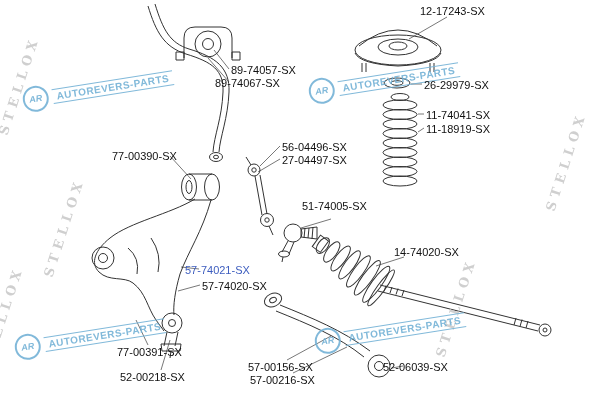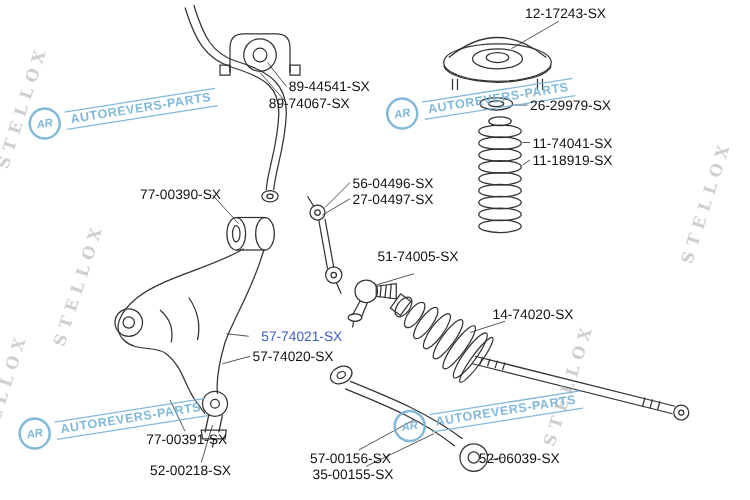--- a/index.html
+++ b/index.html
@@ -211,31 +211,31 @@
       <ellipse cx="273" cy="300" rx="9" ry="6.5" transform="rotate(-25 273 300)"></ellipse>
       <ellipse cx="273" cy="300" rx="3.5" ry="2.5" transform="rotate(-25 273 300)"></ellipse>
       <path d="M280,305 C312,318 342,330 370,351"></path>
       <path d="M276,311 C308,324 338,336 364,357"></path>
       <circle cx="379" cy="366" r="11"></circle>
       <circle cx="379" cy="366" r="4.5"></circle>
     </g>
   </svg>
 
   <div class="plabel" style="left:420px;top:5px">12-17243-SX</div>
-  <div class="plabel" style="left:231px;top:64px">89-44541-SX</div>
+  <div class="plabel" style="left:231px;top:64px">89-74057-SX</div>
   <div class="plabel" style="left:215px;top:77px">89-74067-SX</div>
   <div class="plabel" style="left:424px;top:79px">26-29979-SX</div>
   <div class="plabel" style="left:426px;top:109px">11-74041-SX</div>
   <div class="plabel" style="left:426px;top:123px">11-18919-SX</div>
   <div class="plabel" style="left:282px;top:141px">56-04496-SX</div>
   <div class="plabel" style="left:282px;top:154px">27-04497-SX</div>
   <div class="plabel" style="left:112px;top:150px">77-00390-SX</div>
   <div class="plabel" style="left:302px;top:200px">51-74005-SX</div>
   <div class="plabel" style="left:394px;top:246px">14-74020-SX</div>
-  <div class="plabel hl" style="left:209px;top:264px">57-74021-SX</div>
+  <div class="plabel hl" style="left:185px;top:264px">57-74021-SX</div>
   <div class="plabel" style="left:202px;top:280px">57-74020-SX</div>
   <div class="plabel" style="left:117px;top:346px">77-00391-SX</div>
   <div class="plabel" style="left:120px;top:371px">52-00218-SX</div>
   <div class="plabel" style="left:248px;top:361px">57-00156-SX</div>
-  <div class="plabel" style="left:250px;top:374px">35-00155-SX</div>
+  <div class="plabel" style="left:250px;top:374px">57-00216-SX</div>
   <div class="plabel" style="left:383px;top:361px">52-06039-SX</div>
 
 </div>
 
 </body></html>

